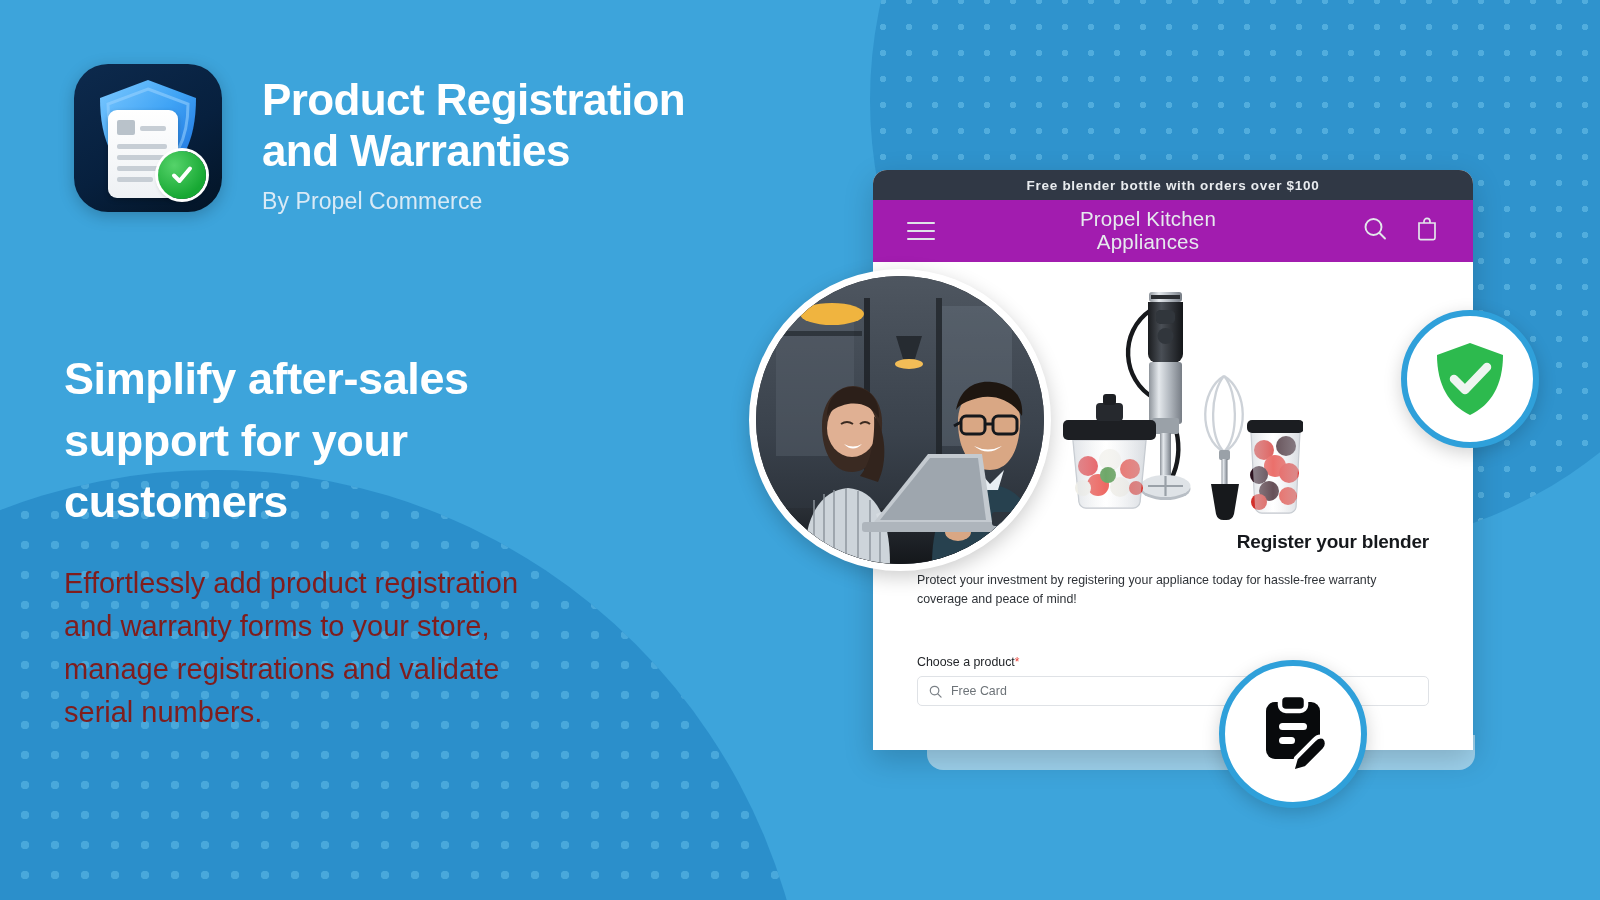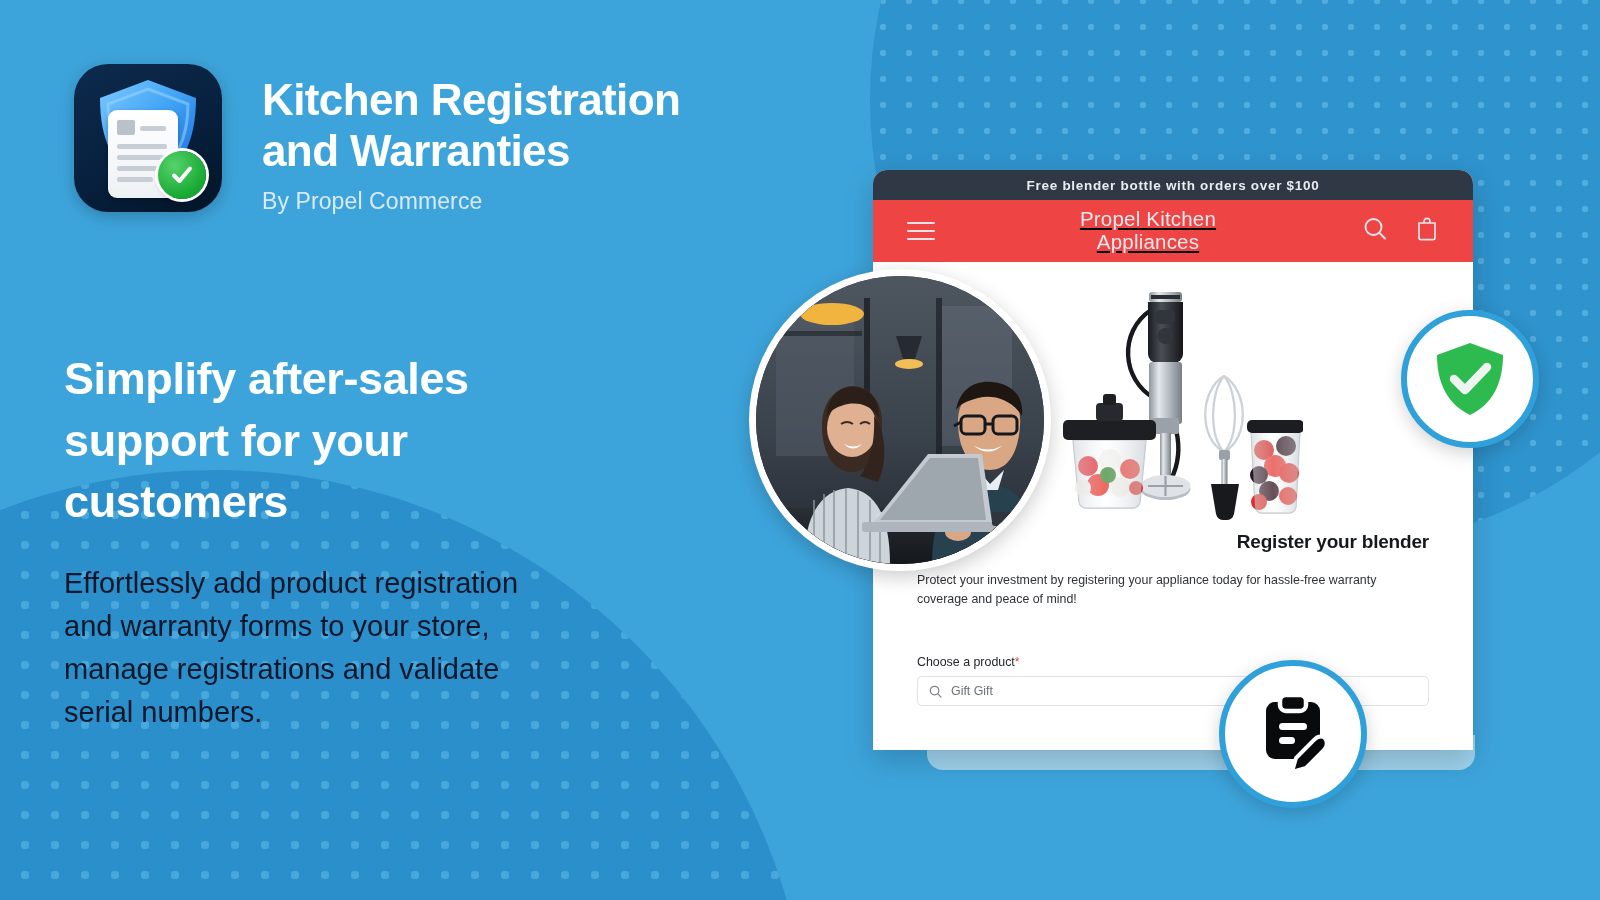--- a/index.html
+++ b/index.html
@@ -85,21 +85,21 @@
   }
   .appby { font-size:23px; color:#d9eaf6; margin-top:12px; letter-spacing:.1px; }
 
   .headline {
     position:absolute; left:64px; top:348px; width:560px;
     font-size:45px; font-weight:bold; color:#fff;
     line-height:1.37; letter-spacing:-.4px; white-space:pre-line;
   }
   .subcopy {
     position:absolute; left:64px; top:562px; width:620px;
-    font-size:29px; color:#0f172a; line-height:1.48; white-space:pre-line;
+    font-size:29px; color:#7f1d1d; line-height:1.48; white-space:pre-line;
   }
 
   
   #mock { position:absolute; left:873px; top:170px; z-index:6; }
 
   .shadowbar {
     position:absolute; left:54px; top:565px; width:548px; height:35px;
     background:#9ed2ed; border-radius:0 0 16px 16px;
   }
 
@@ -110,22 +110,22 @@
     box-shadow:0 10px 30px rgba(0,0,0,.18);
   }
   .announce {
     height:30px; background:#303845;
     display:flex; align-items:center; justify-content:center;
   }
   .announce-txt {
     color:#e9ecef; font-size:13.5px; font-weight:bold; letter-spacing:.7px;
   }
   .navbar {
-    height:62px; background:#ef4444;
-    display:flex; align-items:center; padding:0 34px;text-decoration:underline;
+    height:62px; background:#a21caf;
+    display:flex; align-items:center; padding:0 34px;
   }
   .burger { width:28px; display:flex; flex-direction:column; gap:6px; cursor:pointer; }
   .burger i { display:block; height:2px; background:#dfe3e8; border-radius:1px; }
   .shopname {
     flex:1; text-align:center; color:#e6eaee;
     font-size:20.5px; line-height:1.12; white-space:pre-line; letter-spacing:.2px;
   }
   .navicons { display:flex; align-items:center; gap:26px; }
 
   .hero { position:relative; height:265px; background:#fff; overflow:hidden; }
@@ -202,21 +202,21 @@
         <div class="ln" style="left:9px;top:67px;width:36px;"></div>
       </div>
       <div class="check">
         <svg width="26" height="26" viewBox="0 0 26 26">
           <path d="M5 13.5 L10.5 19 L21 6.5" fill="none" stroke="#fff" stroke-width="4" stroke-linecap="round" stroke-linejoin="round"></path>
         </svg>
       </div>
     </div>
 
     <div class="brandtext">
-      <div class="apptitle">Kitchen Registration
+      <div class="apptitle">Product Registration
 and Warranties</div>
       <div class="appby">By Propel Commerce</div>
     </div>
   </div>
 
   <div class="headline">Simplify after-sales
 support for your
 customers</div>
   <div class="subcopy">Effortlessly add product registration
 and warranty forms to your store,
@@ -341,21 +341,21 @@
 
       <div class="fgroup">
         <div class="flabel">
           <span>Choose a product</span><span class="req">*</span>
         </div>
         <div class="finput">
           <svg width="13" height="13" viewBox="0 0 14 14">
             <circle cx="6" cy="6" r="4.6" fill="none" stroke="#7b8187" stroke-width="1.3"></circle>
             <line x1="9.5" y1="9.5" x2="13" y2="13" stroke="#7b8187" stroke-width="1.3" stroke-linecap="round"></line>
           </svg>
-          <span class="fval">Gift Gift</span>
+          <span class="fval">Free Card</span>
         </div>
       </div>
 
       <div class="fgroup">
         <div class="flabel">
           <span>Serial number</span><span class="req">*</span>
         </div>
         <div class="finput">
           <span class="fval"></span>
         </div>

